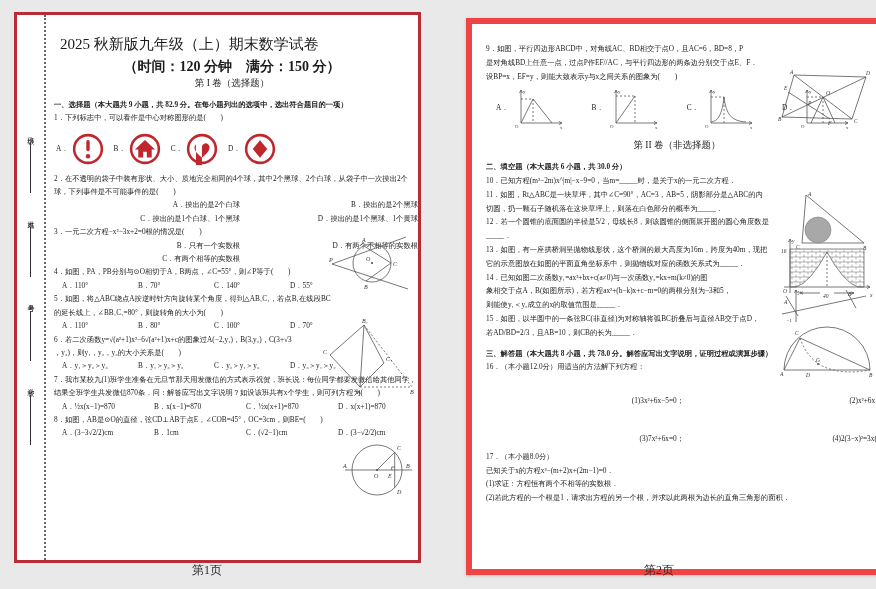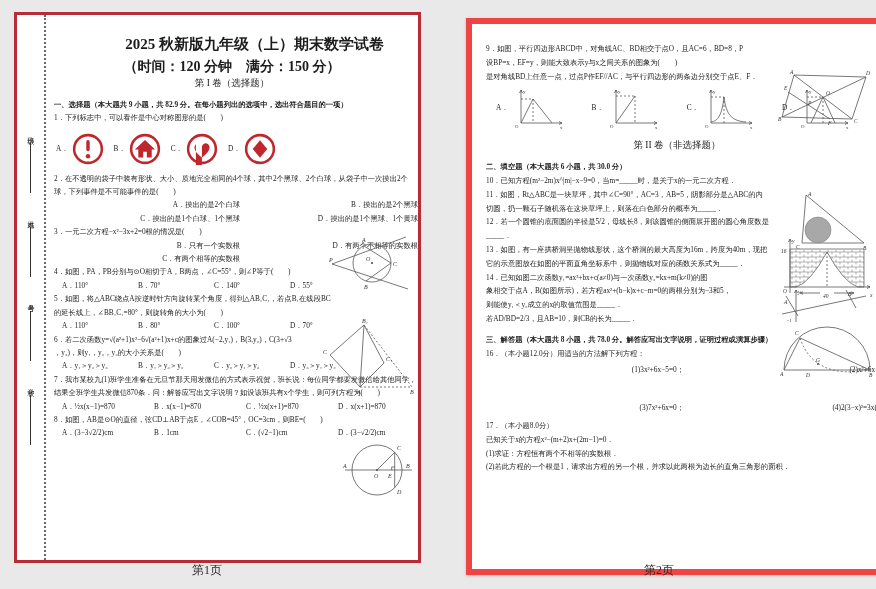--- a/index.html
+++ b/index.html
@@ -16,21 +16,21 @@
   
   .seal{position:absolute;left:0;top:0;bottom:0;width:27px;border-right:2px dotted #6a6a6a;
         display:flex;flex-direction:column;justify-content:center;align-items:center;gap:22px;}
   .seal-field{display:flex;flex-direction:column;align-items:center;}
   .seal-label{writing-mode:vertical-rl;font-size:7px;color:#222;letter-spacing:1px;}
   .seal-rule{width:1px;height:50px;background:#333;margin-top:2px;}
 
   .c1{position:absolute;left:33px;top:0;right:4px;bottom:0;font-size:7.3px;line-height:13.4px;}
   .c2{position:absolute;left:10px;top:0;right:4px;bottom:0;font-size:7.3px;line-height:13.8px;}
 
-  .title{font-size:15px;font-weight:bold;text-align:right;margin:20px 30px 0 10px;line-height:18px;}
+  .title{font-size:15px;font-weight:normal;text-align:left;margin:20px 30px 0 10px;line-height:18px;}
   .meta{font-size:14px;font-weight:bold;text-align:center;margin-top:7px;}
   .vol{font-size:9.5px;font-weight:normal;text-align:center;margin-top:4px;}
   .sec{font-weight:bold;margin-top:7px;padding-left:4px;}
   .ln{padding-left:4px;white-space:nowrap;}
   .opts2{display:grid;grid-template-columns:178px 178px;padding-left:12px;text-align:right;}
   .opts4{display:grid;grid-template-columns:repeat(4,76px);padding-left:12px;}
   .opts4w{display:grid;grid-template-columns:repeat(4,92px);padding-left:12px;}
 
   .icons-row{display:flex;align-items:center;gap:10px;padding:3px 0 2px 6px;height:42px;}
   .icon-item{display:flex;align-items:center;gap:3px;}
@@ -226,22 +226,22 @@
         <text x="55" y="12" font-size="6" fill="#333">C</text>
         <text x="55" y="56" font-size="6" fill="#333">D</text>
       </svg>
     </div>
   </section>
 
   <section class="page" id="page2">
     <div class="c2">
       <div style="height:18px;"></div>
       <div class="ln">9．如图，平行四边形ABCD中，对角线AC、BD相交于点O，且AC=6，BD=8，P</div>
+      <div class="ln">是对角线BD上任意一点，过点P作EF//AC，与平行四边形的两条边分别交于点E、F．</div>
       <div class="ln">设BP=x，EF=y，则能大致表示y与x之间关系的图象为(　　)</div>
-      <div class="ln">是对角线BD上任意一点，过点P作EF//AC，与平行四边形的两条边分别交于点E、F．</div>
 
       <div class="graphs-row">
         <div class="graph-item">
           <span class="lb">A．</span>
           <svg width="54" height="44" viewBox="0 0 54 44">
             <g stroke="#555" stroke-width="0.8" fill="none">
               <line x1="9" y1="36" x2="50" y2="36"></line>
                 <line x1="9" y1="36" x2="9" y2="3"></line>
               <path d="M9,3 l-1.5,3 M9,3 l1.5,3 M50,36 l-3,-1.5 M50,36 l-3,1.5"></path>
               <polyline points="9,36 21,12 40,36"></polyline>
@@ -310,25 +310,26 @@
       <div class="ln">10．已知方程(m²−2m)x^|m|−x−9=0，当m=_____时，是关于x的一元二次方程．</div>
       <div class="ln">11．如图，Rt△ABC是一块草坪，其中∠C=90°，AC=3，AB=5，阴影部分是△ABC的内</div>
       <div class="ln">切圆，扔一颗石子随机落在这块草坪上，则落在白色部分的概率为_____．</div>
       <div class="ln">12．若一个圆锥的底面圆的半径是5/2，母线长8，则该圆锥的侧面展开图的圆心角度数是</div>
       <div class="ln">_____．</div>
       <div class="ln">13．如图，有一座拱桥洞呈抛物线形状，这个桥洞的最大高度为16m，跨度为40m，现把</div>
       <div class="ln">它的示意图放在如图的平面直角坐标系中，则抛物线对应的函数关系式为_____．</div>
       <div class="ln">14．已知如图二次函数y₁=ax²+bx+c(a≠0)与一次函数y₂=kx+m(k≠0)的图</div>
       <div class="ln">象相交于点A，B(如图所示)，若方程ax²+(b−k)x+c−m=0的两根分别为−3和5，</div>
       <div class="ln">则能使y₁＜y₂成立的x的取值范围是_____．</div>
+      <div class="ln">15．如图，以半圆中的一条弦BC(非直径)为对称轴将弧BC折叠后与直径AB交于点D，</div>
       <div class="ln">若AD/BD=2/3，且AB=10，则CB的长为_____．</div>
 
       <div class="sec">三、解答题（本大题共 8 小题，共 78.0 分。解答应写出文字说明，证明过程或演算步骤）</div>
       <div class="ln">16．（本小题12.0分）用适当的方法解下列方程：</div>
-      <div class="opts2" style="grid-template-columns:190px 190px;row-gap:6px;margin-top:3px;gap:24px;">
+      <div class="opts2" style="grid-template-columns:190px 190px;row-gap:6px;margin-top:20px;gap:24px;">
         <span>(1)3x²+6x−5=0；</span>
         <span>(2)x²+6x−7=0；</span>
         <span>(3)7x²+6x=0；</span>
         <span>(4)2(3−x)²=3x(x−3)．</span>
       </div>
       <div class="ln" style="margin-top:4px;">17．（本小题8.0分）</div>
       <div class="ln">已知关于x的方程x²−(m+2)x+(2m−1)=0．</div>
       <div class="ln">(1)求证：方程恒有两个不相等的实数根．</div>
       <div class="ln">(2)若此方程的一个根是1，请求出方程的另一个根，并求以此两根为边长的直角三角形的面积．</div>
     </div>

